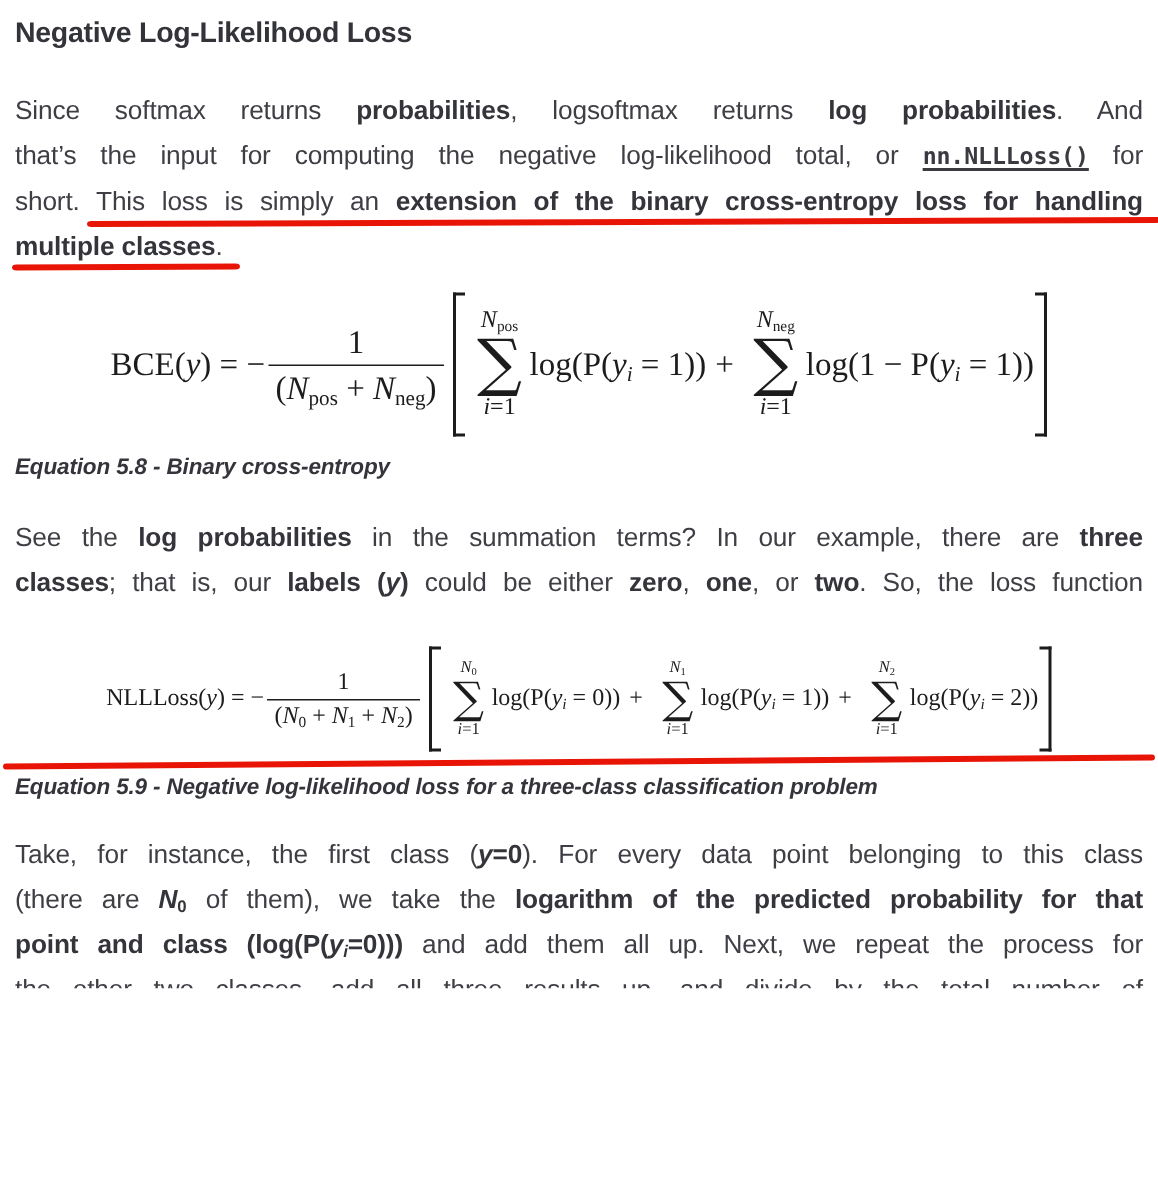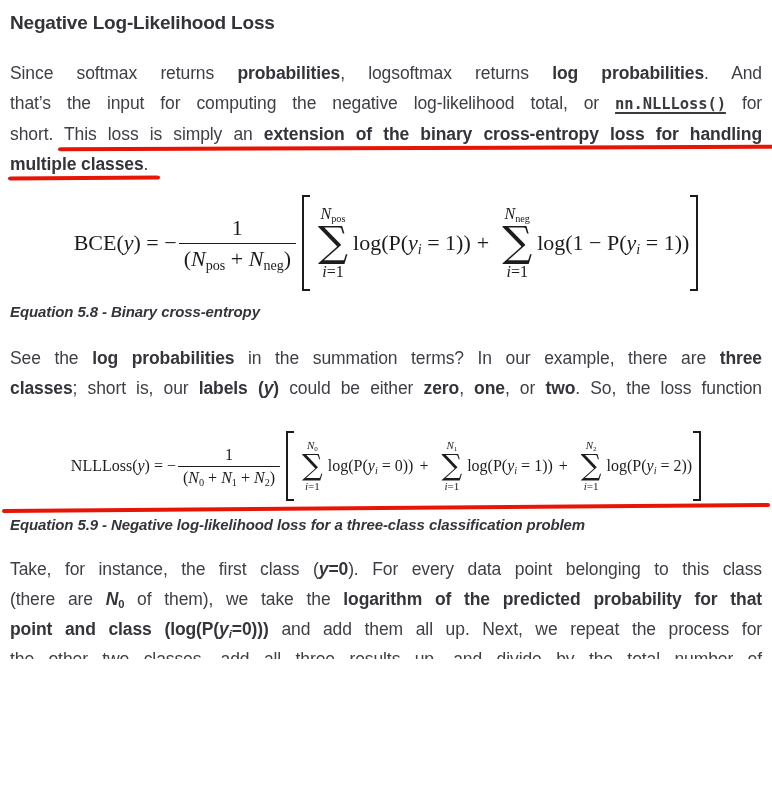--- a/index.html
+++ b/index.html
@@ -85,21 +85,21 @@
       <span class="ln"><span>short. </span><span class="rl rl1"><span>This loss is simply an </span><b>extension of the binary cross-entropy loss for handling</b></span></span>
       <span class="ln last"><span class="rl rl2"><b>multiple classes</b></span><span>.</span></span>
     </p>
 
 
   <div class="eq eq1"><span><span>BCE(</span><i>y</i><span>) = −</span></span><span class="frac"><span class="num">1</span><span class="den"><span>(</span><i>N</i><sub>pos</sub><span> + </span><i>N</i><sub>neg</sub><span>)</span></span></span><span class="brk l"></span><span class="sum"><span class="top"><i>N</i><sub>pos</sub></span><span class="sigma">∑</span><span class="bot"><i>i</i><span>=1</span></span></span><span><span>log(P(</span><i>y</i><sub><i>i</i></sub><span> = 1))</span></span><span class="op">+</span><span class="sum"><span class="top"><i>N</i><sub>neg</sub></span><span class="sigma">∑</span><span class="bot"><i>i</i><span>=1</span></span></span><span><span>log(1 − P(</span><i>y</i><sub><i>i</i></sub><span> = 1))</span></span><span class="brk r"></span></div>
   <div class="eq-cap cap1">Equation 5.8 - Binary cross-entropy</div>
 
   <p class="para p3">
       <span class="ln"><span>See the </span><b>log probabilities</b><span> in the summation terms? In our example, there are </span><b>three</b></span>
-      <span class="ln"><b>classes</b><span>; short is, our </span><b><span>labels (</span><i>y</i><span>)</span></b><span> could be either </span><b>zero</b><span>, </span><b>one</b><span>, or </span><b>two</b><span>. So, the loss function</span></span>
+      <span class="ln"><b>classes</b><span>; that is, our </span><b><span>labels (</span><i>y</i><span>)</span></b><span> could be either </span><b>zero</b><span>, </span><b>one</b><span>, or </span><b>two</b><span>. So, the loss function</span></span>
     </p>
 
   <div class="eq eq2"><span><span>NLLLoss(</span><i>y</i><span>) = −</span></span><span class="frac"><span class="num">1</span><span class="den"><span>(</span><i>N</i><sub>0</sub><span> + </span><i>N</i><sub>1</sub><span> + </span><i>N</i><sub>2</sub><span>)</span></span></span><span class="brk l"></span><span class="sum"><span class="top"><i>N</i><sub>0</sub></span><span class="sigma">∑</span><span class="bot"><i>i</i><span>=1</span></span></span><span><span>log(P(</span><i>y</i><sub><i>i</i></sub><span> = 0))</span></span><span class="op">+</span><span class="sum"><span class="top"><i>N</i><sub>1</sub></span><span class="sigma">∑</span><span class="bot"><i>i</i><span>=1</span></span></span><span><span>log(P(</span><i>y</i><sub><i>i</i></sub><span> = 1))</span></span><span class="op">+</span><span class="sum"><span class="top"><i>N</i><sub>2</sub></span><span class="sigma">∑</span><span class="bot"><i>i</i><span>=1</span></span></span><span><span>log(P(</span><i>y</i><sub><i>i</i></sub><span> = 2))</span></span><span class="brk r"></span></div>
 
   <div class="red-sep"></div>
   <div class="eq-cap cap2">Equation 5.9 - Negative log-likelihood loss for a three-class classification problem</div>
 
   <p class="para p4">
       <span class="ln"><span>Take, for instance, the first class (</span><b><i>y</i><span>=0</span></b><span>). For every data point belonging to this class</span></span>
       <span class="ln"><span>(there are </span><b><i>N</i><sub>0</sub></b><span> of them), we take the </span><b>logarithm of the predicted probability for that</b></span>

